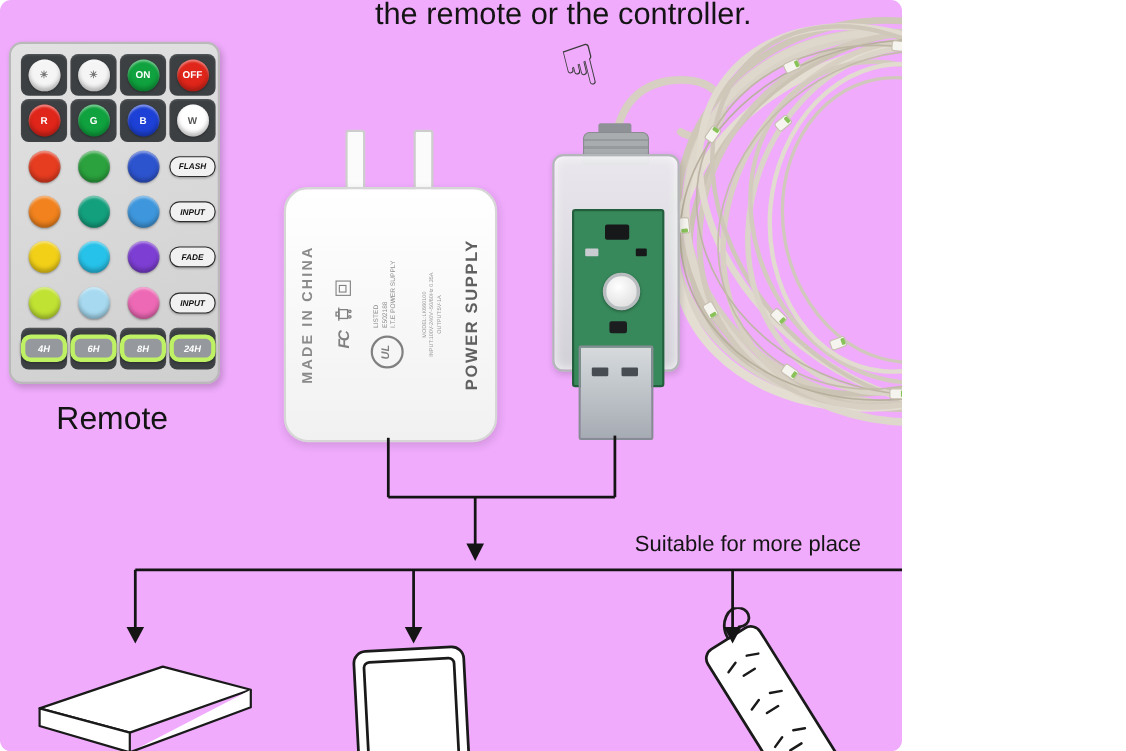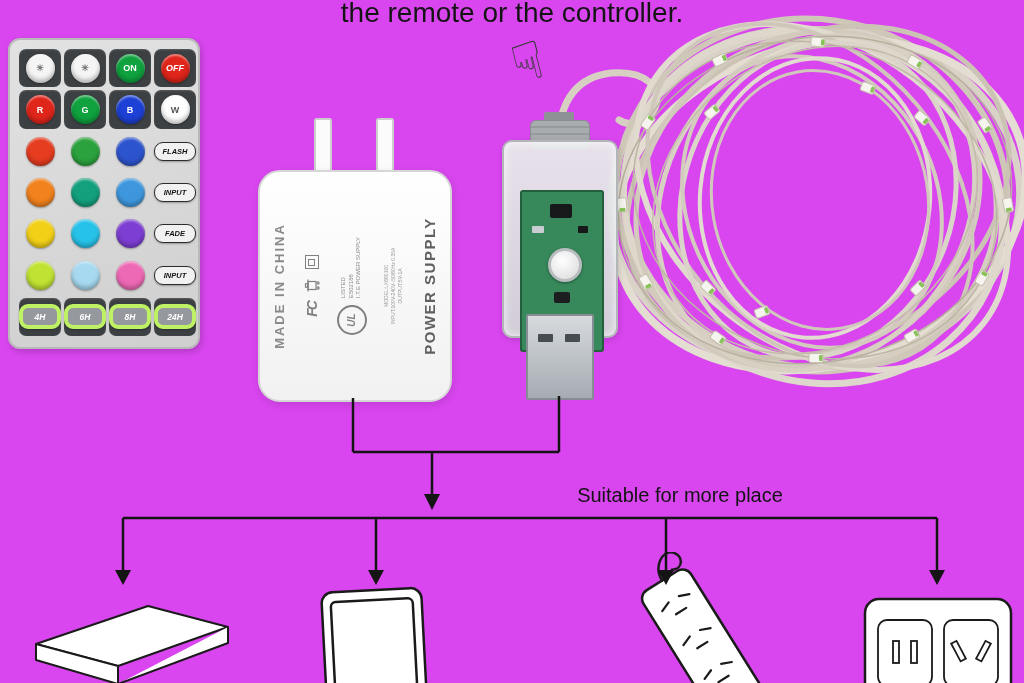--- a/index.html
+++ b/index.html
@@ -1,17 +1,17 @@
 <!DOCTYPE html>
 <html><head>
 <meta charset="utf-8">
 <style>
   html,body{margin:0;padding:0;background:#ffffff;}
-  .stage{position:relative;width:1024px;height:683px;overflow:hidden;background:#d946ef;
-         font-family:"Liberation Sans",sans-serif;color:#151515;}
+  .stage{position:relative;width:820px;height:683px;overflow:hidden;background:#f0abfc;
+         font-family:"Liberation Sans",sans-serif;color:#151515;border-radius:10px;}
   svg{display:block;}
 
   
   .title{position:absolute;top:-3px;left:0;width:1024px;text-align:center;
          font-size:28px;font-weight:400;color:#141414;}
   .hand{position:absolute;left:512px;top:36px;font-size:52px;color:#3c3c3c;
         transform:rotate(-14deg);line-height:1;}
 
   
   .remote{position:absolute;left:8px;top:38px;width:188px;height:307px;
@@ -206,21 +206,21 @@
         <div class="rc-cell rc-pad">
           <span class="rc-btn rc-circle" style="background: rgb(245, 245, 245); color: rgb(119, 119, 119);">☀</span>
         </div>
         <div class="rc-cell rc-pad">
           <span class="rc-btn rc-circle" style="background: rgb(245, 245, 245); color: rgb(119, 119, 119);">☀</span>
         </div>
         <div class="rc-cell rc-pad">
           <span class="rc-btn rc-circle" style="background: rgb(15, 162, 62); color: rgb(255, 255, 255);">ON</span>
         </div>
         <div class="rc-cell rc-pad">
-          <span class="rc-btn rc-circle" style="background: rgb(224, 37, 26); color: rgb(255, 255, 255); font-style: italic;">OFF</span>
+          <span class="rc-btn rc-circle" style="background: rgb(224, 37, 26); color: rgb(255, 255, 255);">OFF</span>
         </div>
         <div class="rc-cell rc-pad">
           <span class="rc-btn rc-circle" style="background: rgb(224, 37, 26); color: rgb(255, 255, 255);">R</span>
         </div>
         <div class="rc-cell rc-pad">
           <span class="rc-btn rc-circle" style="background: rgb(15, 162, 62); color: rgb(255, 255, 255);">G</span>
         </div>
         <div class="rc-cell rc-pad">
           <span class="rc-btn rc-circle" style="background: rgb(29, 65, 214); color: rgb(255, 255, 255);">B</span>
         </div>
@@ -282,20 +282,21 @@
           <span class="rc-btn rc-pill rc-dark">6H</span>
         </div>
         <div class="rc-cell rc-pad">
           <span class="rc-btn rc-pill rc-dark">8H</span>
         </div>
         <div class="rc-cell rc-pad">
           <span class="rc-btn rc-pill rc-dark">24H</span>
         </div>
       </div>
   </div>
+  <div class="remote-label">Remote</div>
 
   <div class="prong p1"></div>
   <div class="prong p2"></div>
   <div class="adapter-body">
     <div class="adapter-label">
       <div class="made-in">MADE IN CHINA</div>
       <div class="cert-row">
         <span class="fcc">FC</span>
         <svg width="13" height="16" viewBox="0 0 13 16">
           <g fill="none" stroke="#808080" stroke-width="1.2">

